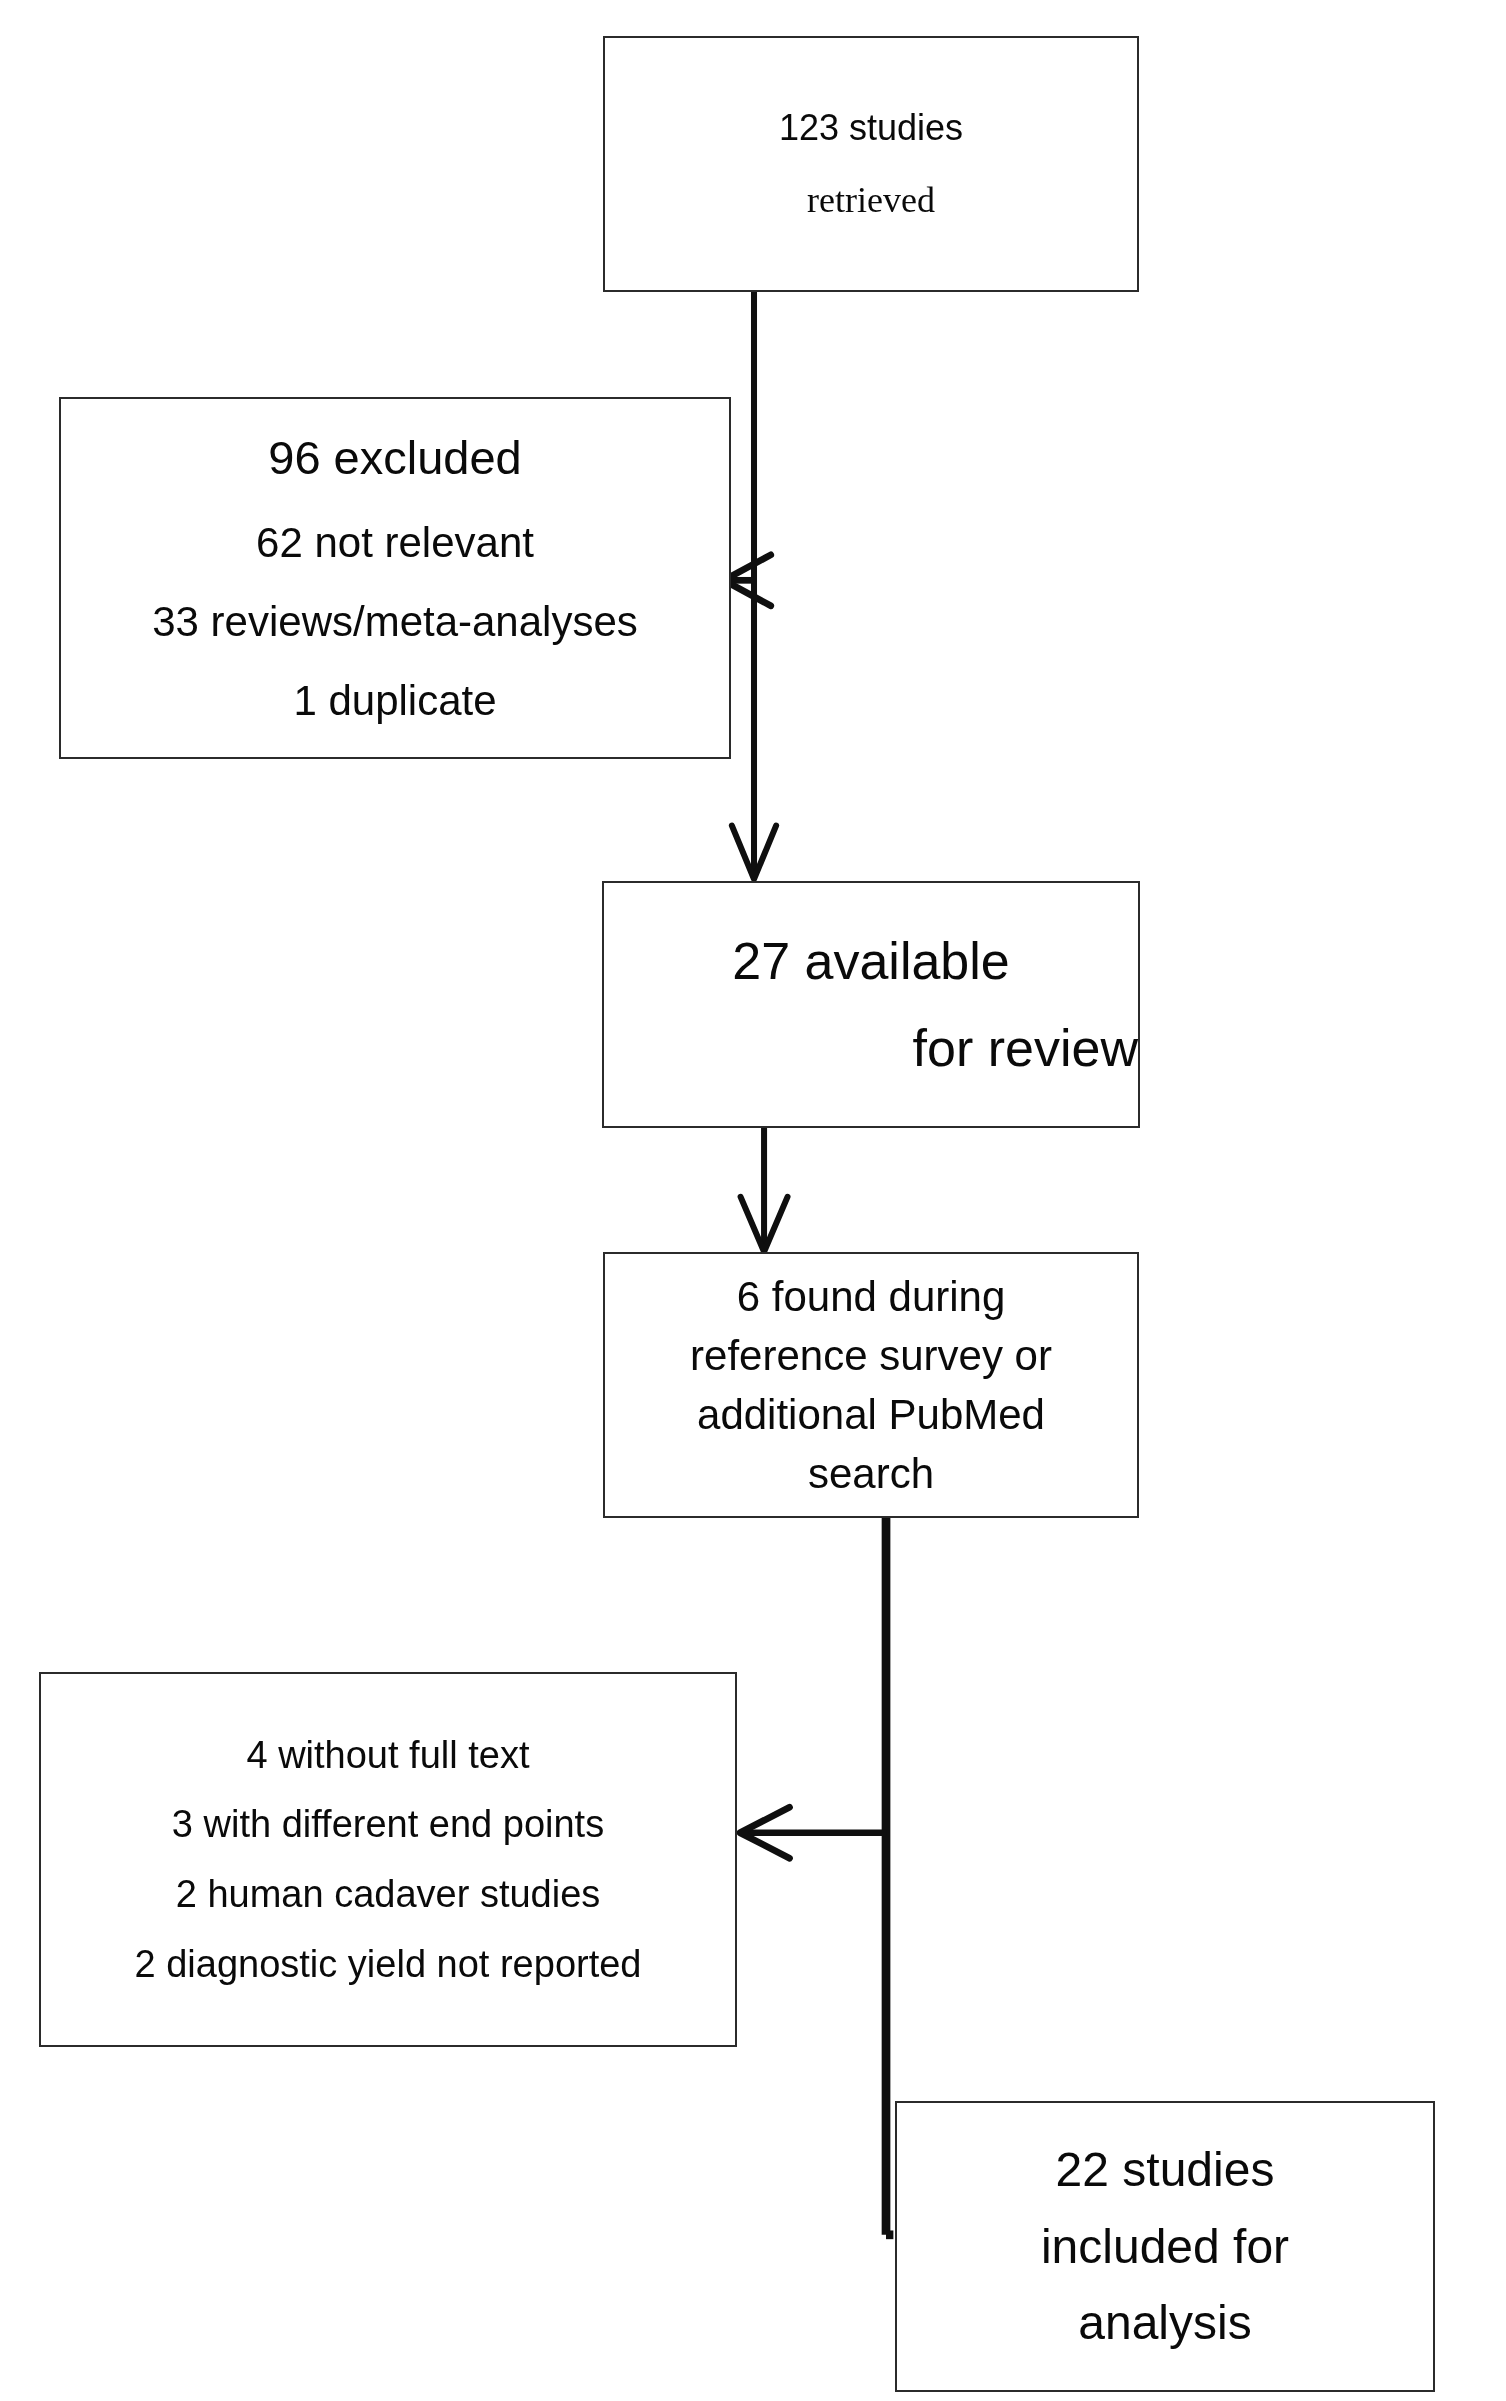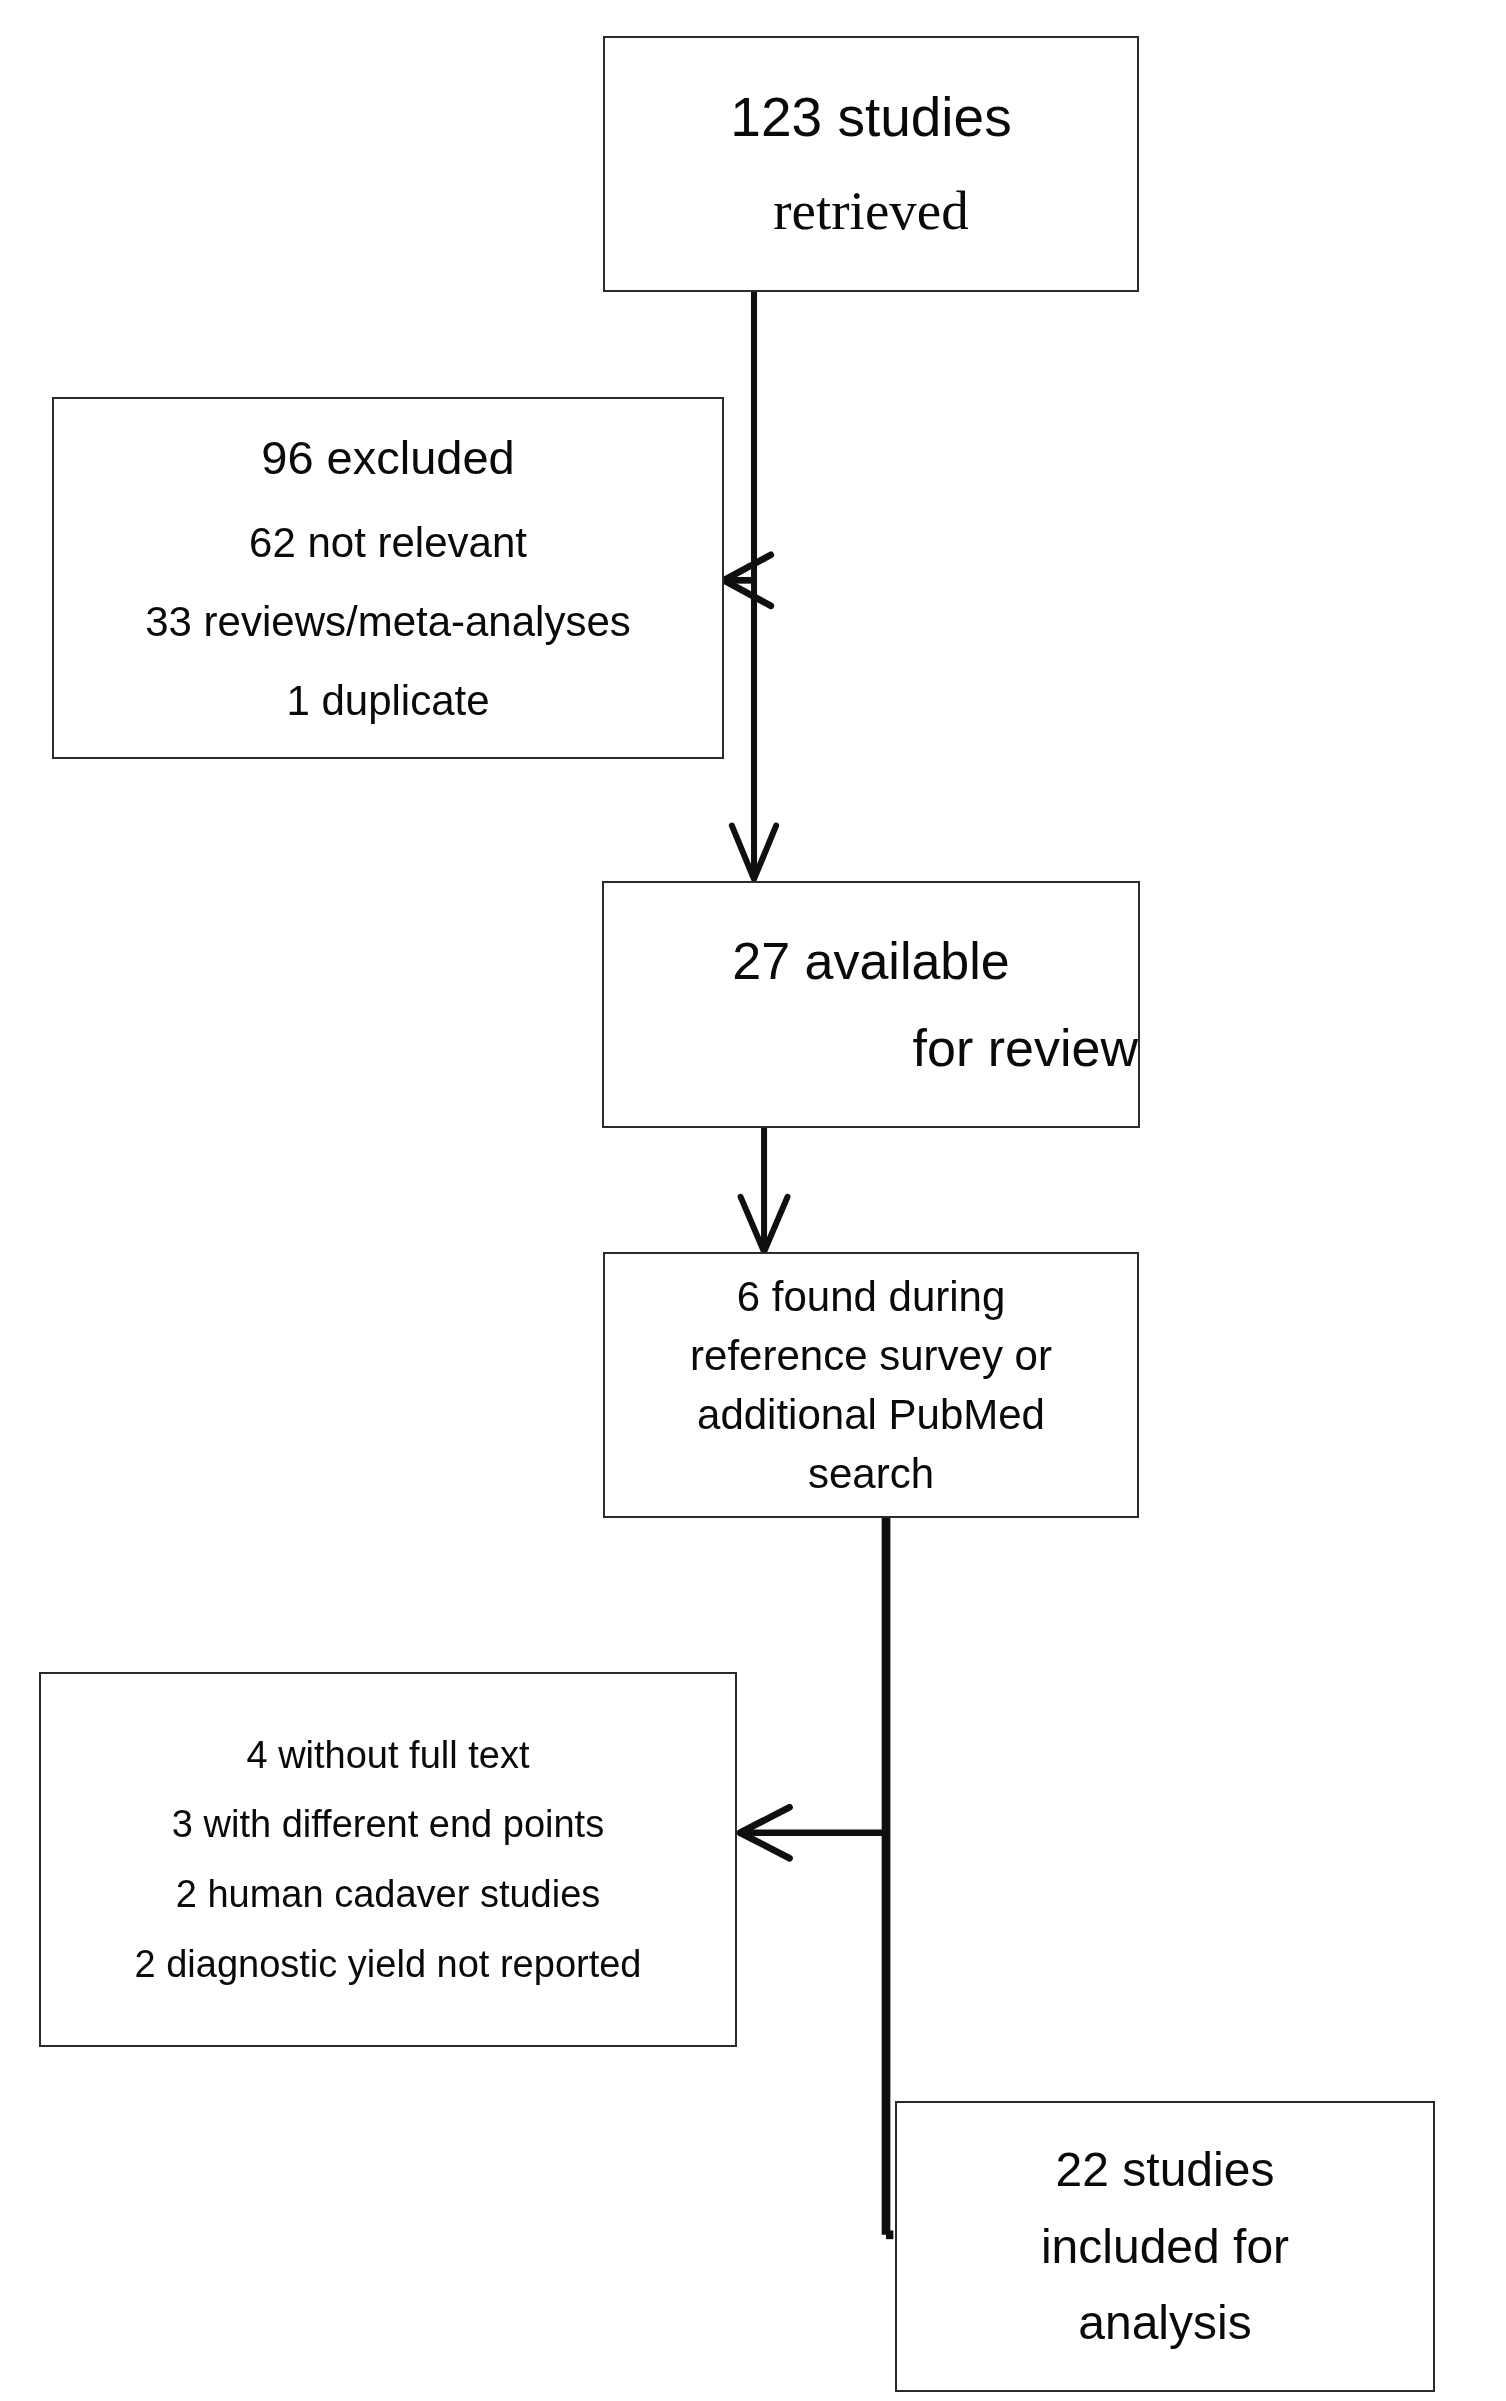--- a/index.html
+++ b/index.html
@@ -15,28 +15,28 @@
     flex-direction:column;
     align-items:center;
     justify-content:center;
     text-align:center;
     color:#0a0a0a;
   }
   .node .ln{display:block;width:100%;line-height:1.12;}
 
   
   #node-retrieved   {left:603px;  top:36px;   width:536px;  height:256px;}
-  #node-excluded96  {left:52px;   top:397px;  width:672px; height:362px;}
+  #node-excluded96  {left:59px;   top:397px;  width:672px; height:362px;}
   #node-available   {left:602px;  top:881px; width:538px;  height:247px;}
   #node-found6      {left:603px;  top:1252px; width:536px;  height:266px;}
   #node-excluded11  {left:39px;   top:1672px; width:698px; height:375px;}
   #node-included22  {left:895px; top:2101px; width:540px;  height:291px;}
 
   
-  #node-retrieved  .ln{font-size:55px;}
+  #node-retrieved  .ln{font-size:36px;}
   #node-retrieved  .ln + .ln{margin-top:31px;font-family:Liberation Serif, serif;}
 
   #node-excluded96 .head{font-size:47px;}
   #node-excluded96 .sub {font-size:42px;}
   #node-excluded96 .head{margin-bottom:35px;}
   #node-excluded96 .sub + .sub{margin-top:32px;}
 
   #node-available  .ln{font-size:52px;}
   #node-available  .ln + .ln{margin-top:28px;text-align:right;}
 

